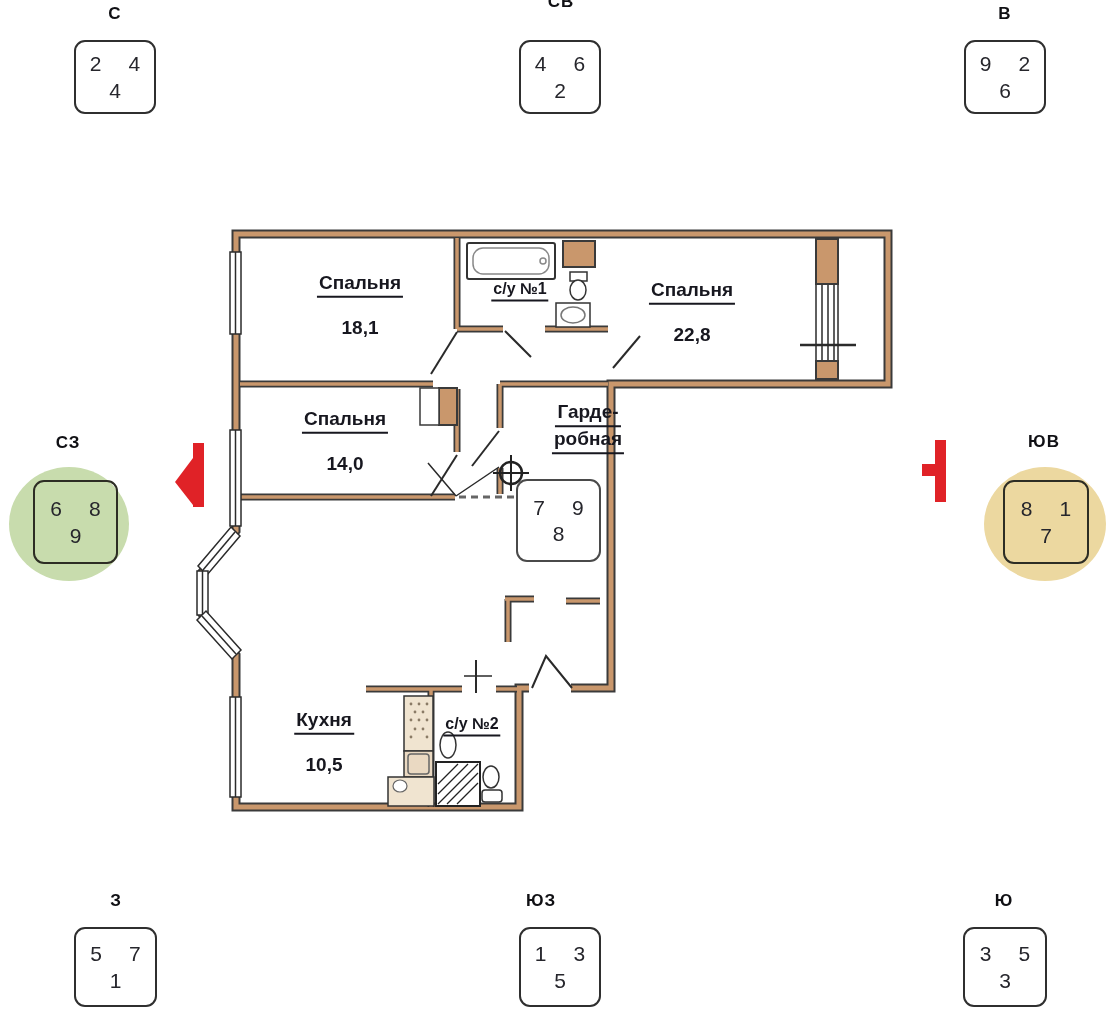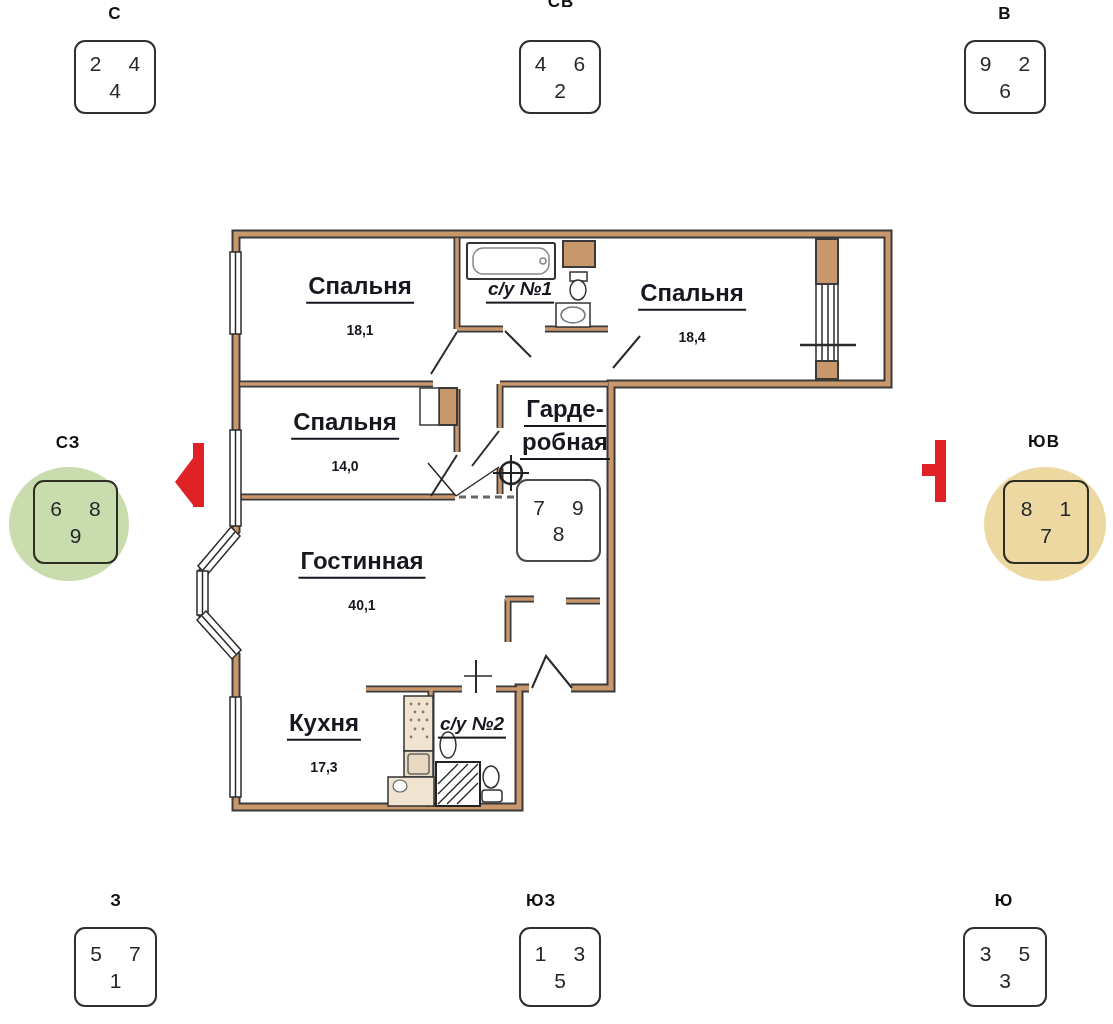--- a/index.html
+++ b/index.html
@@ -19,23 +19,23 @@
   }
   .num-box.on-halo { background:transparent; border-color:#2d2d24; }
   .num-box .row1 { display:flex; justify-content:center; gap:27px; }
   .num-box .row2 { text-align:center; }
   .halo { position:absolute; }
   .plan-svg { position:absolute; left:185px; top:215px; }
   .room-label {
     position:absolute; transform:translate(-50%,-50%); text-align:center;
     color:#17171f; font-weight:bold; white-space:nowrap; line-height:1.25;
   }
-  .room-name { font-size:24px; border-bottom:2px solid #17171f; padding:0 2px 1px 2px; display:inline-block; }
-  .room-area { font-size:14px; margin-top:18px; }
-  .small .room-name { font-size:19px; border-bottom-width:2px;font-style:italic; }
+  .room-name { font-size:19px; border-bottom:2px solid #17171f; padding:0 2px 1px 2px; display:inline-block; }
+  .room-area { font-size:19px; margin-top:18px; }
+  .small .room-name { font-size:16px; border-bottom-width:2px; }
   .marker { position:absolute; }
   .center-box { border-color:#4a4a4a; z-index:5; }
 </style>
 </head>
 <body>
 
 <div class="stage">
 
   <svg class="plan-svg" width="725" height="615" viewBox="185 215 725 615">
 
@@ -145,37 +145,33 @@
 
   <div class="room-label" style="left:360px; top:305px">
     <div><span class="room-name">Спальня</span></div>
     <div class="room-area">18,1</div>
   </div>
   <div class="room-label small" style="left:520px; top:290px">
     <span class="room-name">с/у №1</span>
   </div>
   <div class="room-label" style="left:692px; top:312px">
     <div><span class="room-name">Спальня</span></div>
-    <div class="room-area">18,4</div>
+    <div class="room-area">22,8</div>
   </div>
   <div class="room-label" style="left:345px; top:441px">
     <div><span class="room-name">Спальня</span></div>
     <div class="room-area">14,0</div>
   </div>
-  <div class="room-label" style="left:565px; top:427px">
+  <div class="room-label" style="left:588px; top:427px">
     <div><span class="room-name">Гарде-</span></div>
     <div><span class="room-name">робная</span></div>
   </div>
-  <div class="room-label" style="left:362px; top:580px">
-    <div><span class="room-name">Гостинная</span></div>
-    <div class="room-area">40,1</div>
-  </div>
   <div class="room-label" style="left:324px; top:742px">
     <div><span class="room-name">Кухня</span></div>
-    <div class="room-area">17,3</div>
+    <div class="room-area">10,5</div>
   </div>
   <div class="room-label small" style="left:472px; top:725px">
     <span class="room-name">с/у №2</span>
   </div>
 
   <div class="num-box center-box" style="left:516px; top:479px; width:85px; height:83px">
     <div class="row1">
       <span>7</span>
       <span>9</span>
     </div>

